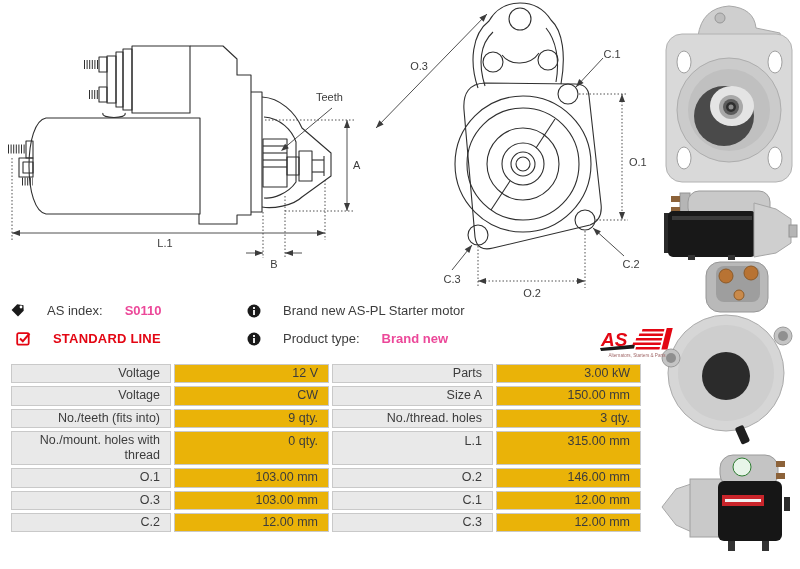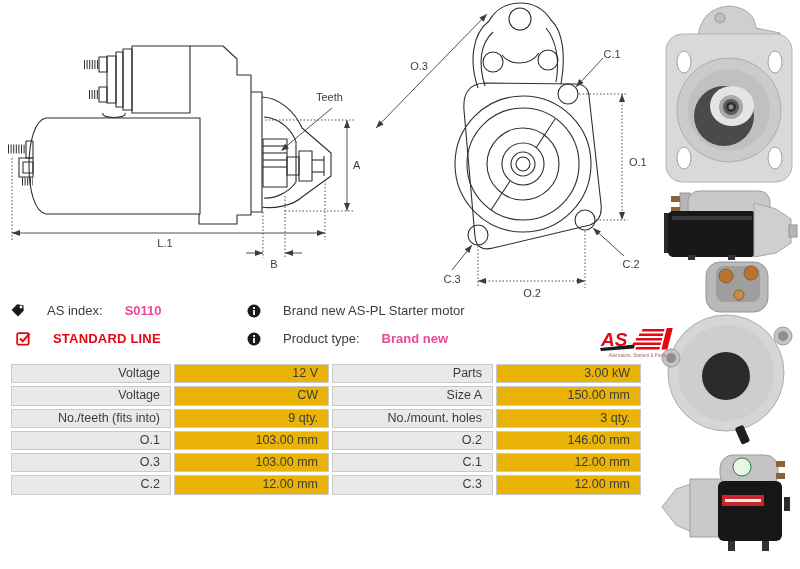--- a/index.html
+++ b/index.html
@@ -306,22 +306,28 @@
       </tr>
       <tr>
         <td class="lab">Voltage</td>
         <td class="val">CW</td>
         <td class="lab">Size A</td>
         <td class="val">150.00 mm</td>
       </tr>
       <tr>
         <td class="lab">No./teeth (fits into)</td>
         <td class="val">9 qty.</td>
-        <td class="lab">No./mount. holes</td>
+        <td class="lab">No./thread. holes</td>
         <td class="val">3 qty.</td>
+      </tr>
+      <tr>
+        <td class="lab">No./mount. holes with thread</td>
+        <td class="val vtop">0 qty.</td>
+        <td class="lab vtop">L.1</td>
+        <td class="val vtop">315.00 mm</td>
       </tr>
       <tr>
         <td class="lab">O.1</td>
         <td class="val">103.00 mm</td>
         <td class="lab">O.2</td>
         <td class="val">146.00 mm</td>
       </tr>
       <tr>
         <td class="lab">O.3</td>
         <td class="val">103.00 mm</td>

